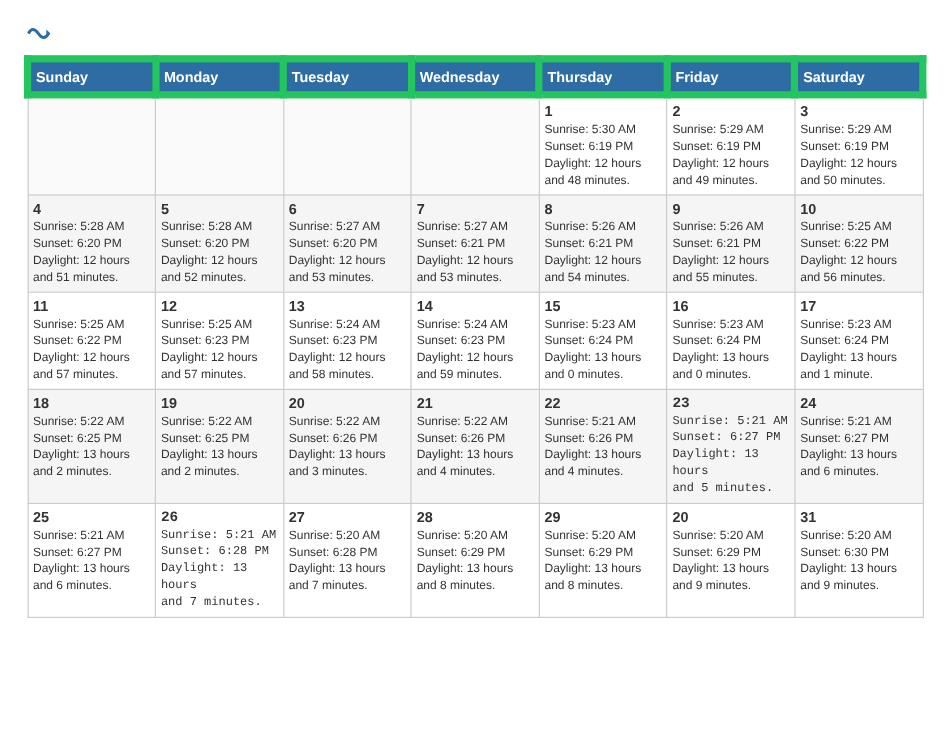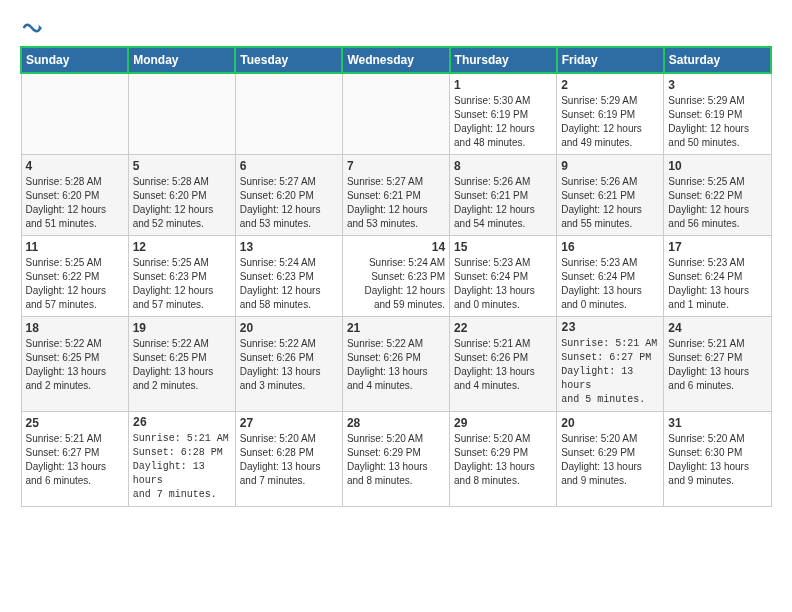--- a/index.html
+++ b/index.html
@@ -52,21 +52,21 @@
       border-collapse: collapse;
       border: 1px solid #ccc;
     }
     .calendar th {
       background: #2e6da4;
       color: #fff;
       font-size: 12px;
       font-weight: bold;
       padding: 5px 4px;
       text-align: left;
-      border: 2px solid #22c55e;
+      border: 6px solid #22c55e;
     }
     .calendar td {
       vertical-align: top;
       border: 1px solid #ccc;
       padding: 4px 4px;
       font-size: 10px;
       color: #333;
       width: calc(100% / 7);
       min-height: 80px;
       background: #fff;
@@ -219,21 +219,21 @@
 Daylight: 12 hours
 and 57 minutes.</div>
         </td>
         <td style="background: rgb(255, 255, 255);">
           <span class="day-number">13</span>
           <div class="day-info" style="white-space: pre-line;">Sunrise: 5:24 AM
 Sunset: 6:23 PM
 Daylight: 12 hours
 and 58 minutes.</div>
         </td>
-        <td style="background: rgb(255, 255, 255); text-align: right;">
+        <td style="background: rgb(255, 255, 255);">
           <span class="day-number">14</span>
           <div class="day-info" style="white-space: pre-line;">Sunrise: 5:24 AM
 Sunset: 6:23 PM
 Daylight: 12 hours
 and 59 minutes.</div>
         </td>
         <td style="background: rgb(255, 255, 255);">
           <span class="day-number">15</span>
           <div class="day-info" style="white-space: pre-line;">Sunrise: 5:23 AM
 Sunset: 6:24 PM

